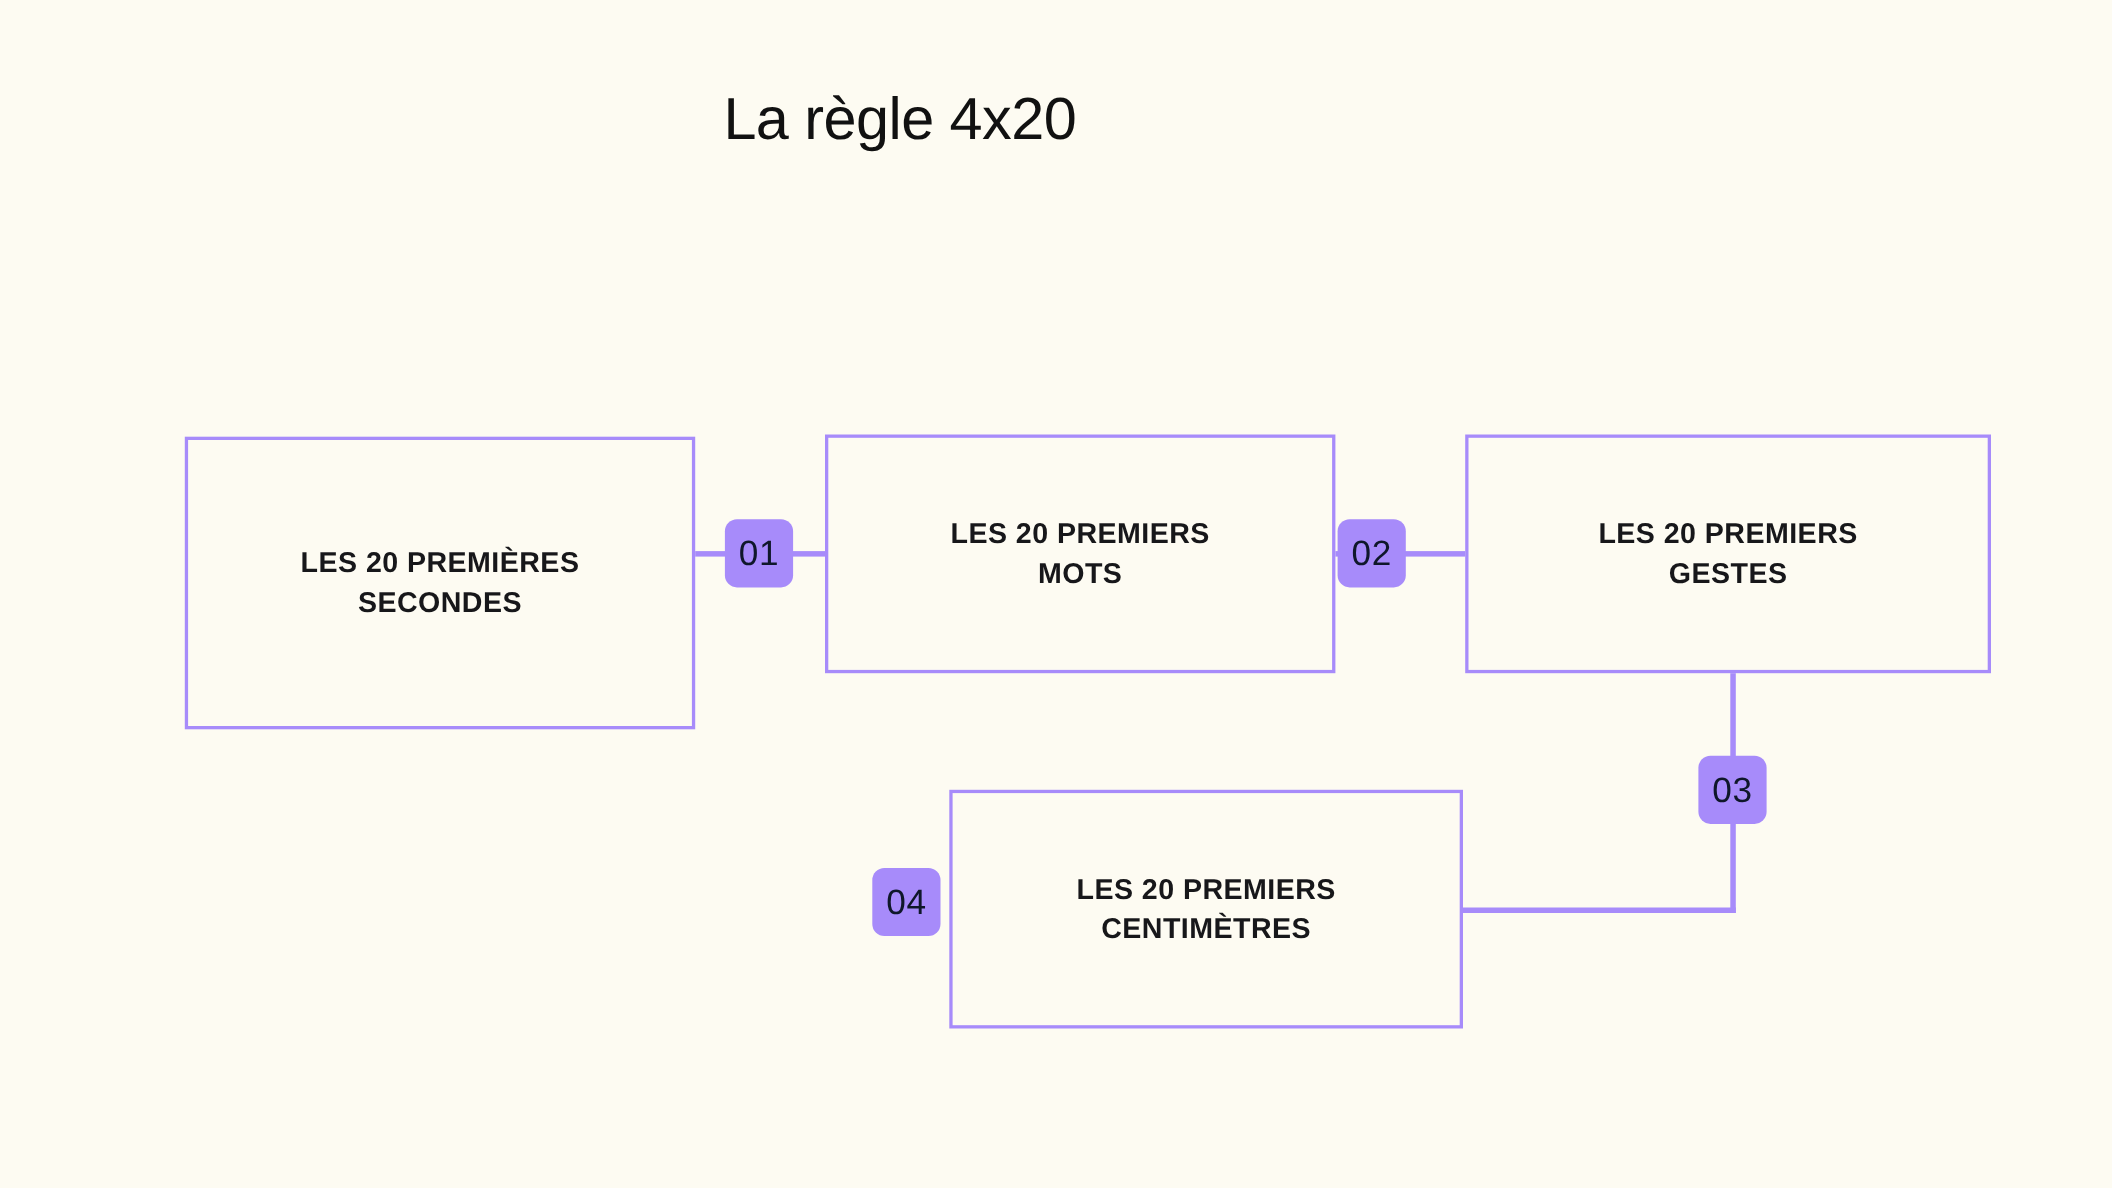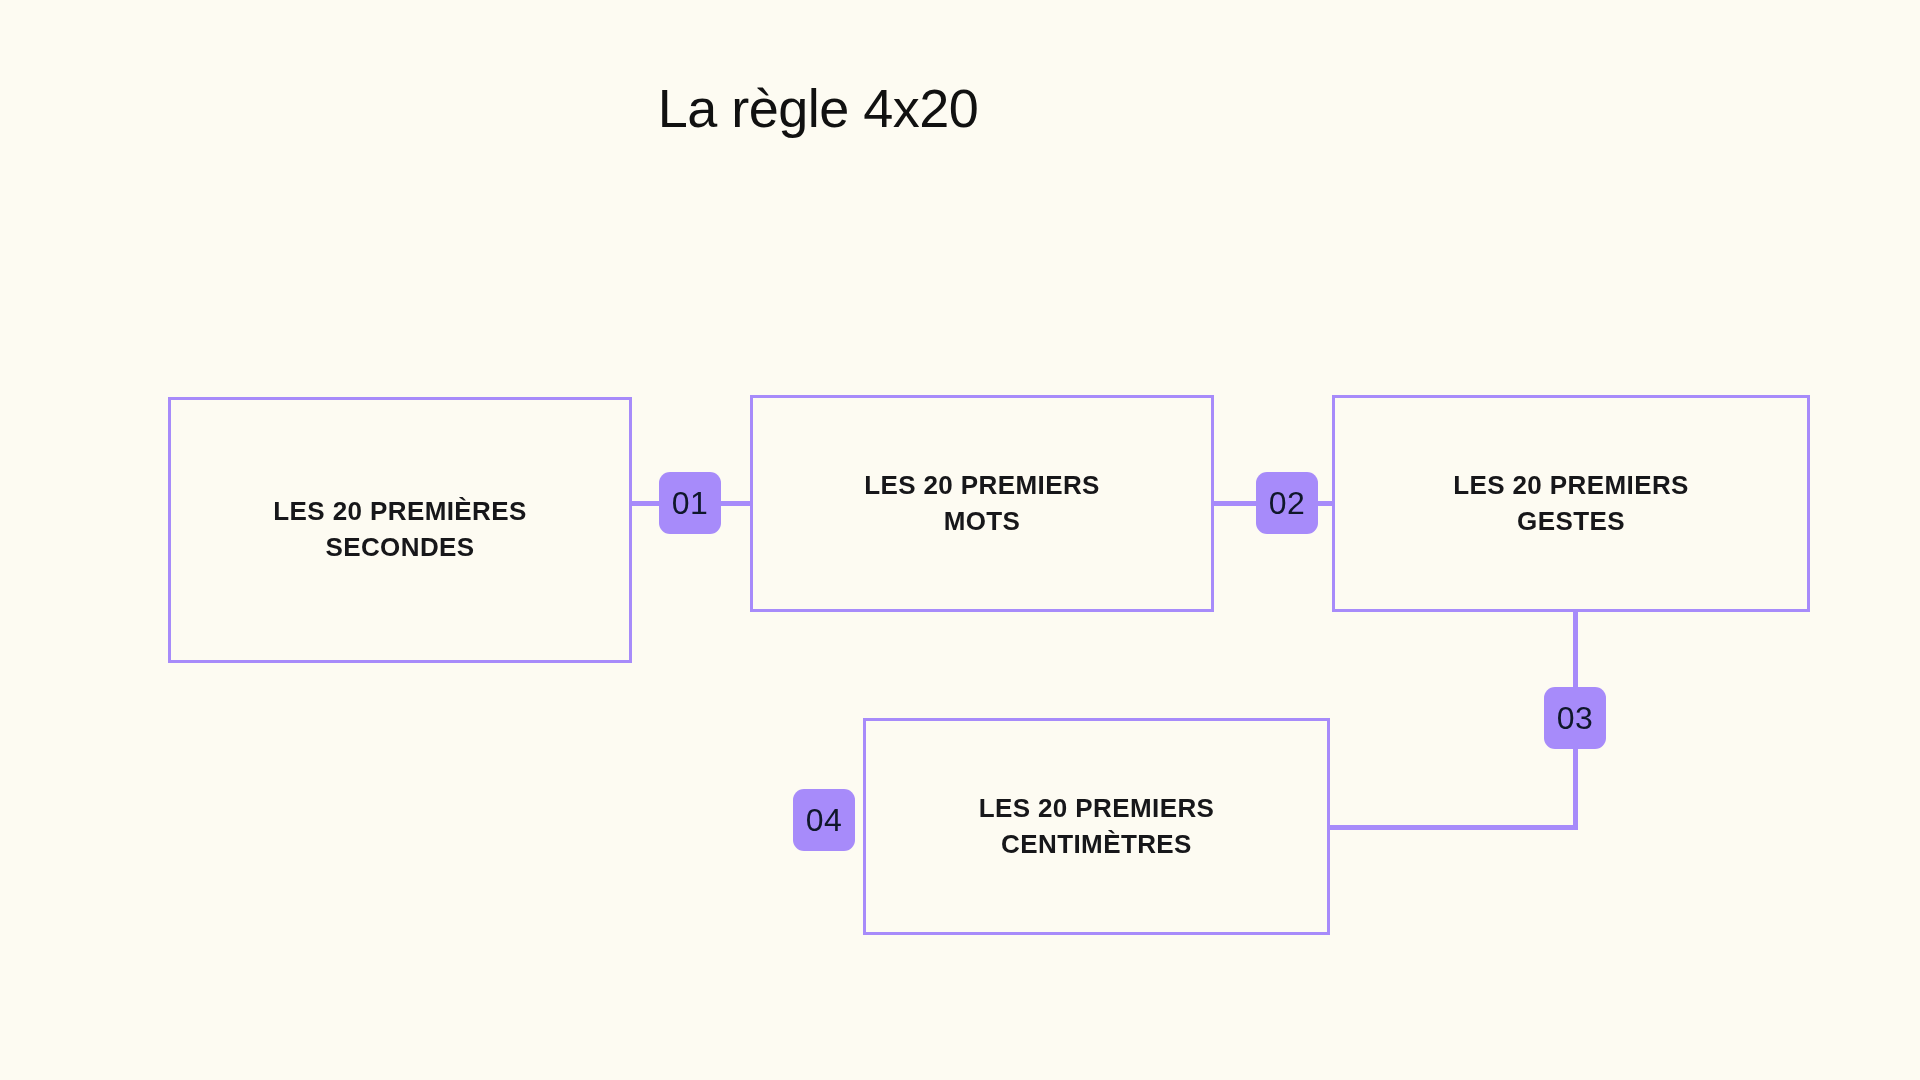--- a/index.html
+++ b/index.html
@@ -73,21 +73,21 @@
     color:#0f172a;
     display:flex;
     align-items:center;
     justify-content:center;
     font-size:32px;
     font-weight:400;
     letter-spacing:0.5px;
     line-height:1;
   }
   #badge-01 { left:659px; top:472px; }
-  #badge-02 { left:1256px; top:472px; }
+  #badge-02 { left:1216px; top:472px; }
   #badge-03 { left:1544px; top:687px; }
   #badge-04 { left:793px; top:789px; }
 </style>
 </head>
 <body>
 
 <div id="canvas">
 
   <h1 class="page-title">La règle 4x20</h1>
 

